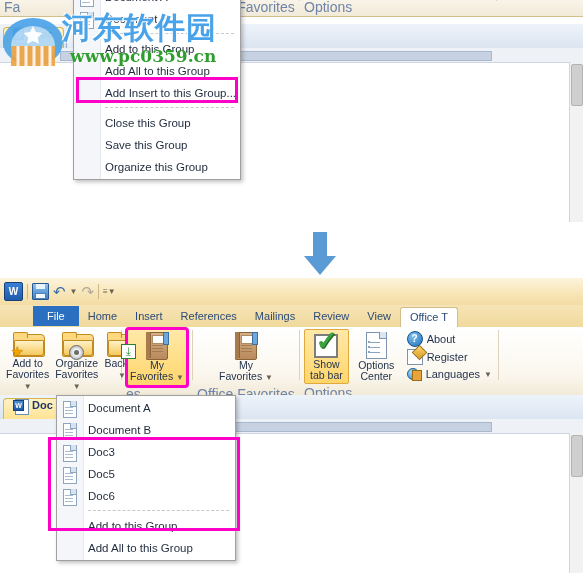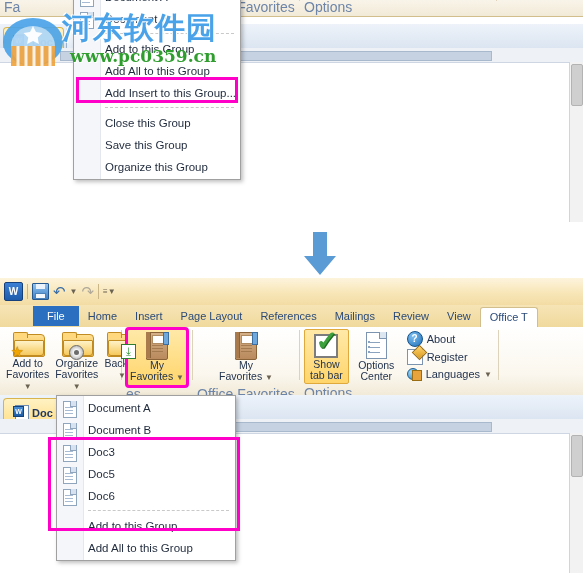--- a/index.html
+++ b/index.html
@@ -112,21 +112,21 @@
   .ico-lang{width:15px;height:14px;position:relative;}
   .ico-lang:before{content:"";position:absolute;left:0;top:1px;width:10px;height:10px;border-radius:50%;
      background:radial-gradient(circle at 30% 30%,#9fd6f5,#2d7fbe);border:1px solid #1c5f93;}
   .ico-lang:after{content:"";position:absolute;right:0;bottom:0;width:8px;height:9px;background:#e8a33d;
      border:1px solid #9a6d12;}
 
   
   .doctabbar{position:absolute;left:0;top:117px;width:583px;height:24px;
      background:linear-gradient(to bottom,#eef3fa,#dbe5f1);border-bottom:1px solid #a8bcd4;}
   .doctabs{display:flex;align-items:flex-end;height:24px;padding-left:3px;gap:2px;}
-  .doctab{display:flex;align-items:flex-end;gap:4px;height:20px;padding:0 10px;
+  .doctab{display:flex;align-items:flex-start;gap:4px;height:20px;padding:0 10px;
      border:1px solid #9bb2cc;border-bottom:none;border-radius:4px 4px 0 0;
      background:linear-gradient(to bottom,#fbfdff,#e3ebf5);font-size:11px;color:#1f3864;cursor:default;}
   .doctab.active{background:linear-gradient(to bottom,#fff2c4,#ffe395);border-color:#d8b44e;font-weight:bold;}
   .doctab.empty{width:28px;padding:0;}
   .wdoc{width:14px;height:14px;position:relative;}
   .wdoc .sh{position:absolute;left:1px;top:0;width:12px;height:14px;background:#fff;border:1px solid #6f8db0;}
   .wdoc .wl{position:absolute;left:-1px;top:1px;width:9px;height:9px;background:linear-gradient(to bottom,#4a8fd6,#1d5ba4);
      color:#fff;font-size:7px;line-height:9px;text-align:center;border:1px solid #14427a;font-weight:bold;}
 
   
@@ -305,21 +305,20 @@
       <span class="qat-sep"></span>
       <span class="tiny">≡▼</span>
     </div>
   </div>
 
   <div class="tabstrip">
     <div class="tabs">
       <div class="tab file">File</div>
       <div class="tab">Home</div>
       <div class="tab">Insert</div>
-      <div class="tab">Page Layout</div>
       <div class="tab">References</div>
       <div class="tab">Mailings</div>
       <div class="tab">Review</div>
       <div class="tab">View</div>
       <div class="tab active">Office T</div>
     </div>
   </div>
 
   <div class="ribbon">
 

